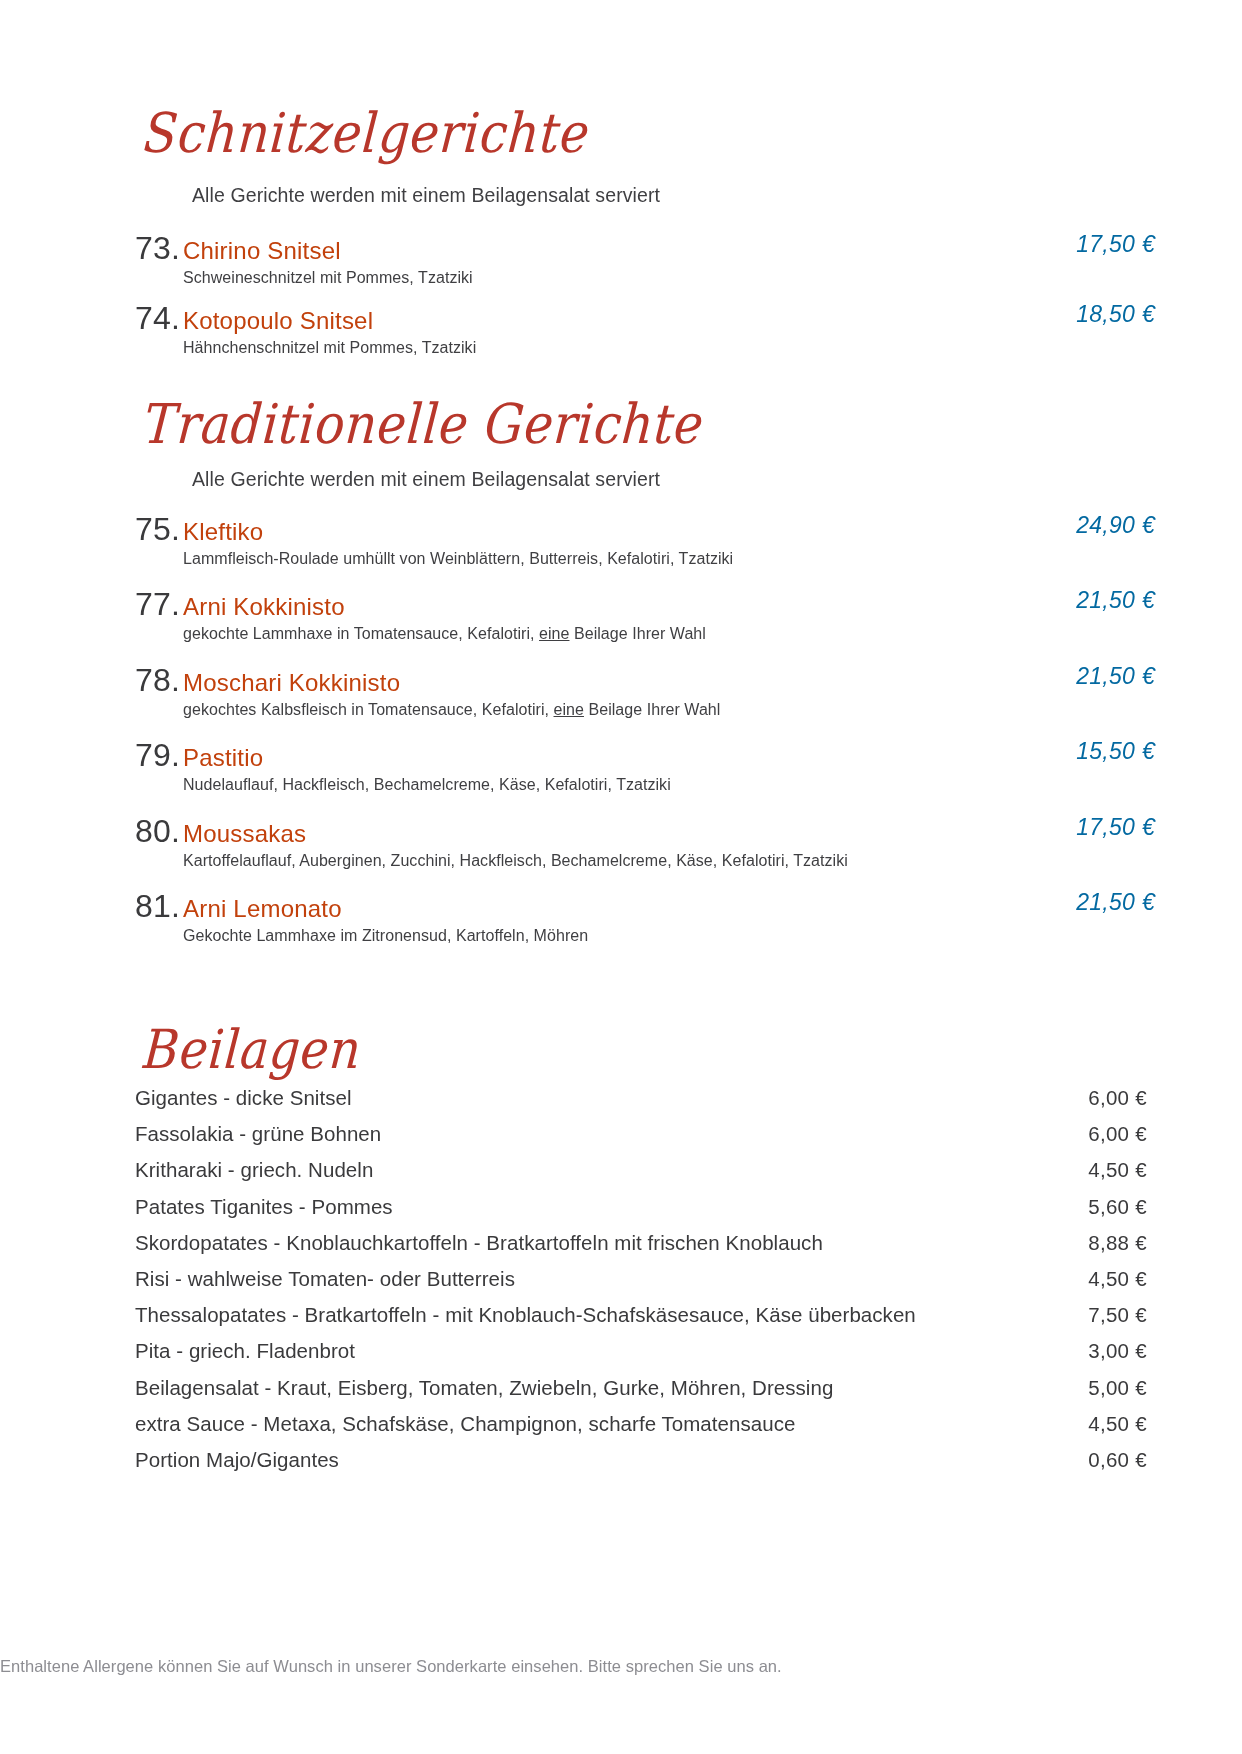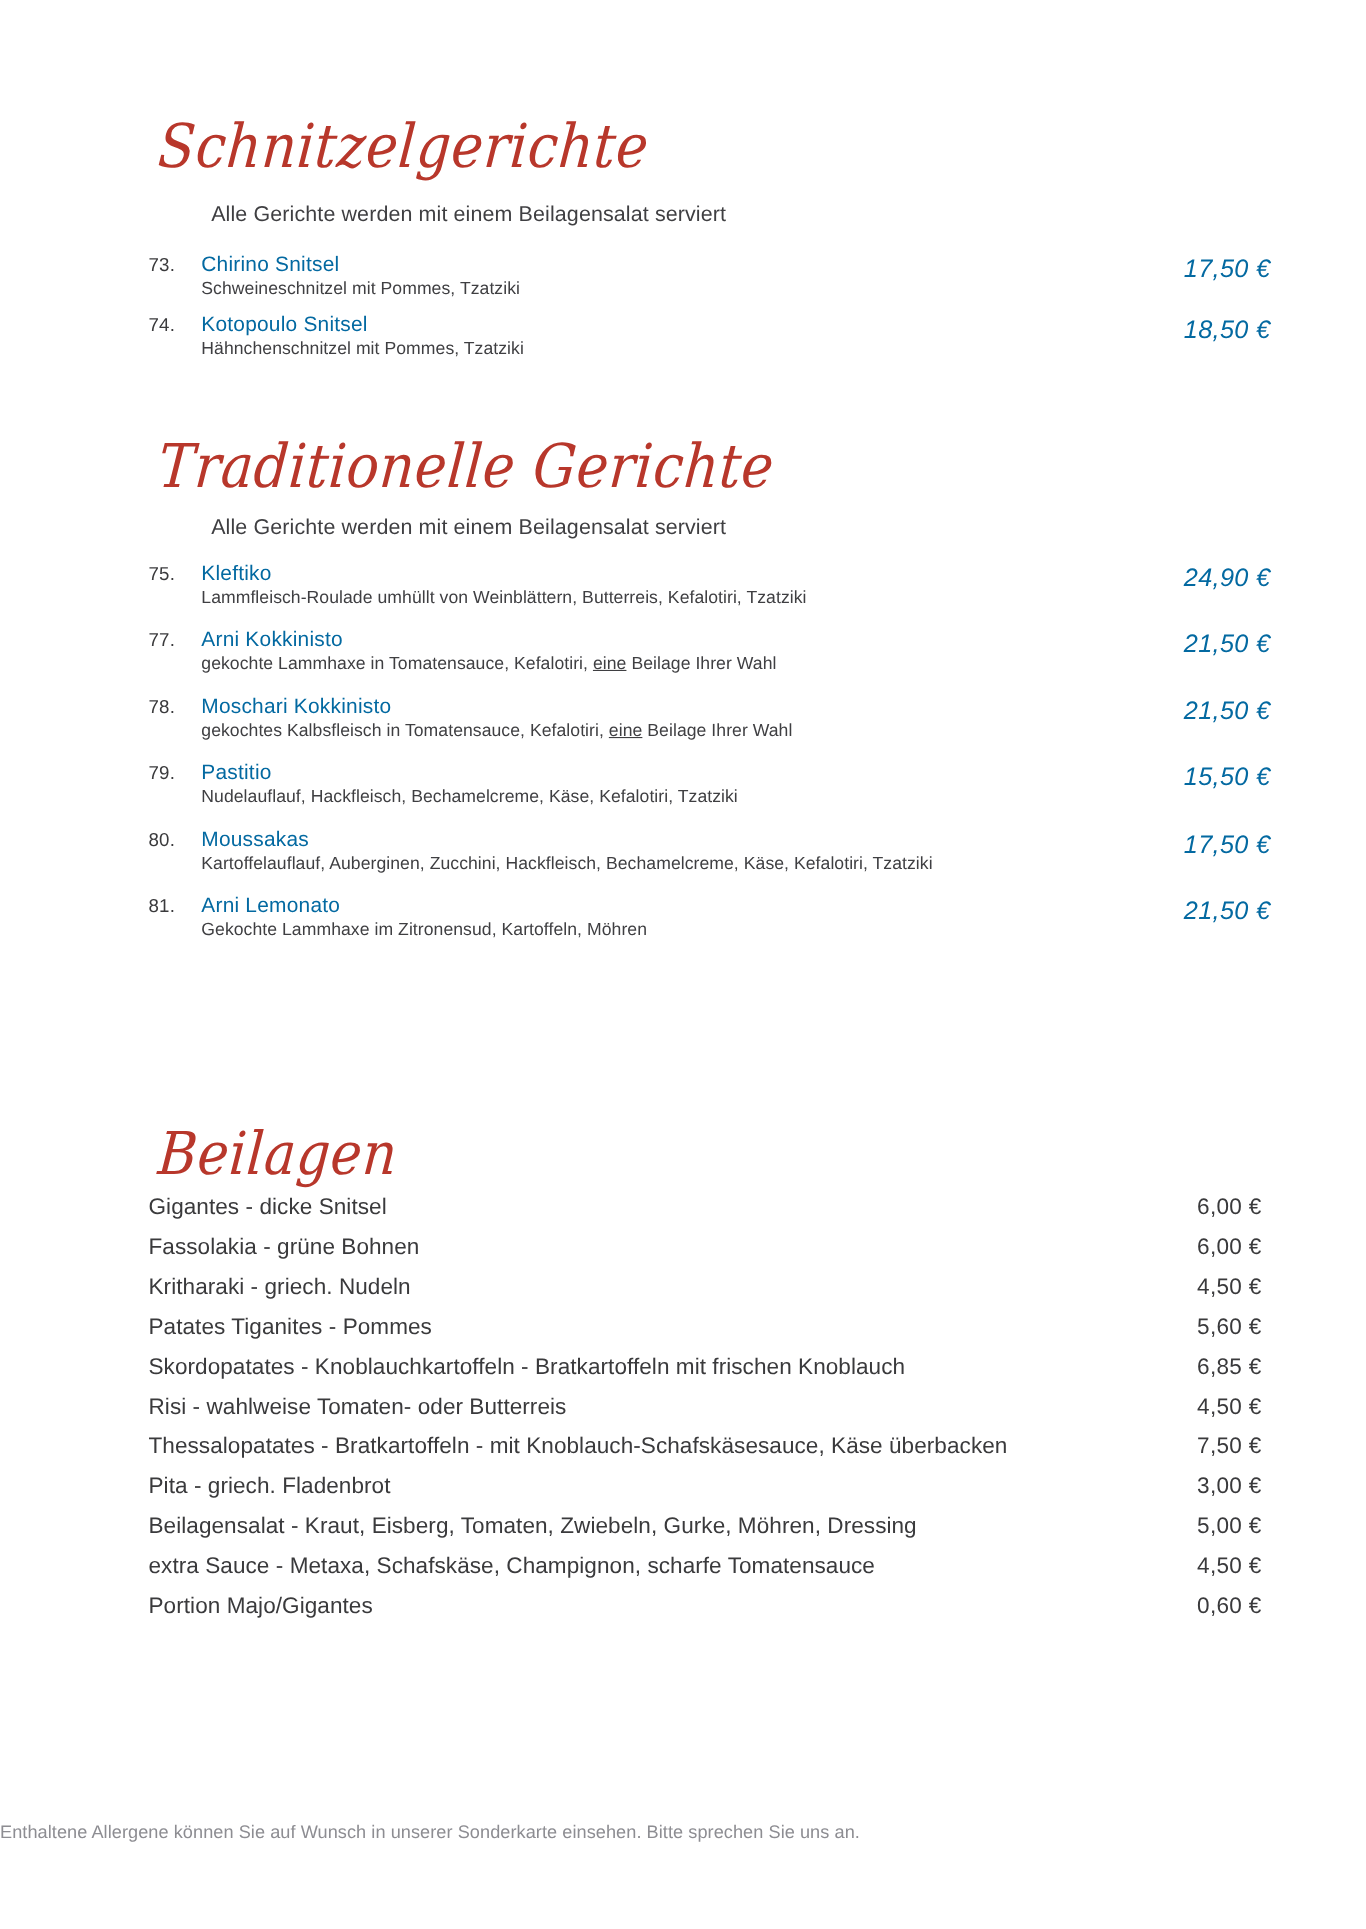--- a/index.html
+++ b/index.html
@@ -79,27 +79,27 @@
     margin-bottom: 12px;
   }
   .dish-head {
     display: flex;
     align-items: baseline;
     white-space: nowrap;
   }
   .dish-num {
     width: 48px;
     flex: 0 0 48px;
-    font-size: 17px;
+    font-size: 32px;
     color: #3a3a3c;
     letter-spacing: 0.2px;
   }
   .dish-name {
-    font-size: 19px;
-    color: #0369a1;
+    font-size: 24px;
+    color: #c2410c;
     letter-spacing: 0.2px;
   }
   .dish-price {
     position: absolute;
     right: 0;
     top: 1px;
     font-size: 23px;
     color: #0369a1;
     text-align: right;
     white-space: nowrap;
@@ -263,21 +263,21 @@
     <div class="side-row">
       <span class="side-label">Kritharaki - griech. Nudeln</span>
       <span class="side-price">4,50 €</span>
     </div>
     <div class="side-row">
       <span class="side-label">Patates Tiganites - Pommes</span>
       <span class="side-price">5,60 €</span>
     </div>
     <div class="side-row">
       <span class="side-label">Skordopatates - Knoblauchkartoffeln - Bratkartoffeln mit frischen Knoblauch</span>
-      <span class="side-price">6,85 €</span>
+      <span class="side-price">8,88 €</span>
     </div>
     <div class="side-row">
       <span class="side-label">Risi - wahlweise Tomaten- oder Butterreis</span>
       <span class="side-price">4,50 €</span>
     </div>
     <div class="side-row">
       <span class="side-label">Thessalopatates - Bratkartoffeln - mit Knoblauch-Schafskäsesauce, Käse überbacken</span>
       <span class="side-price">7,50 €</span>
     </div>
     <div class="side-row">

